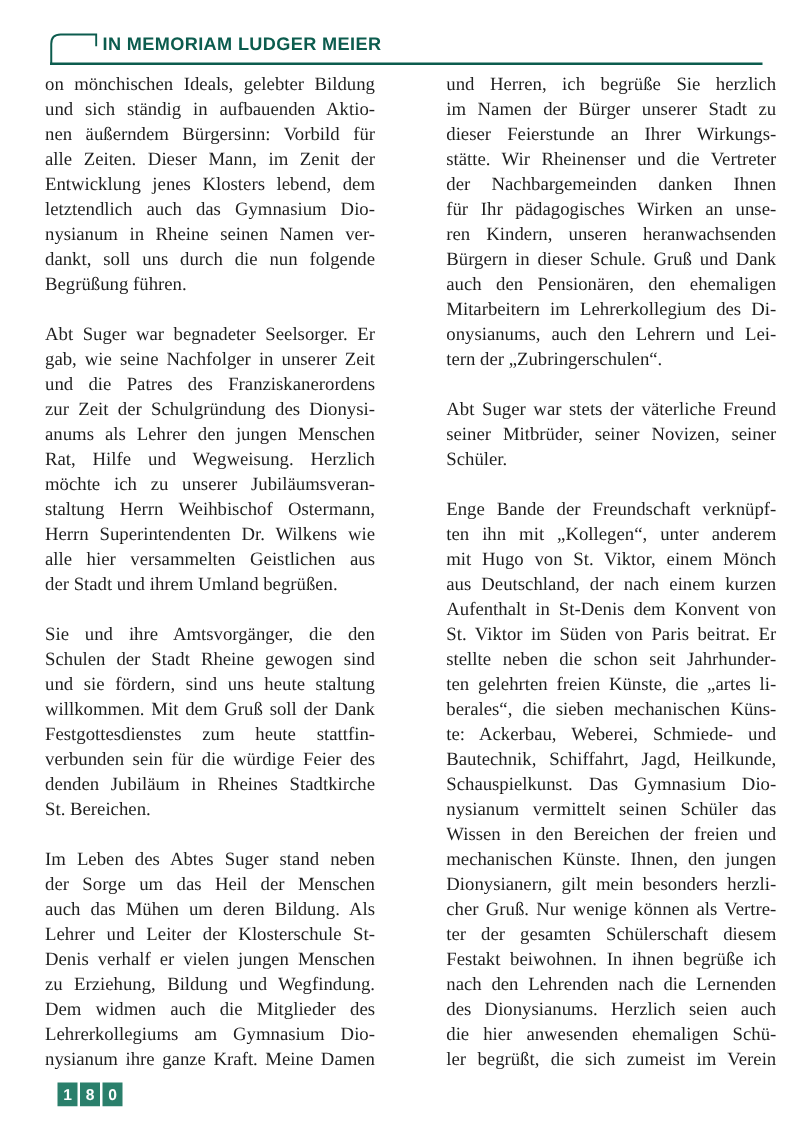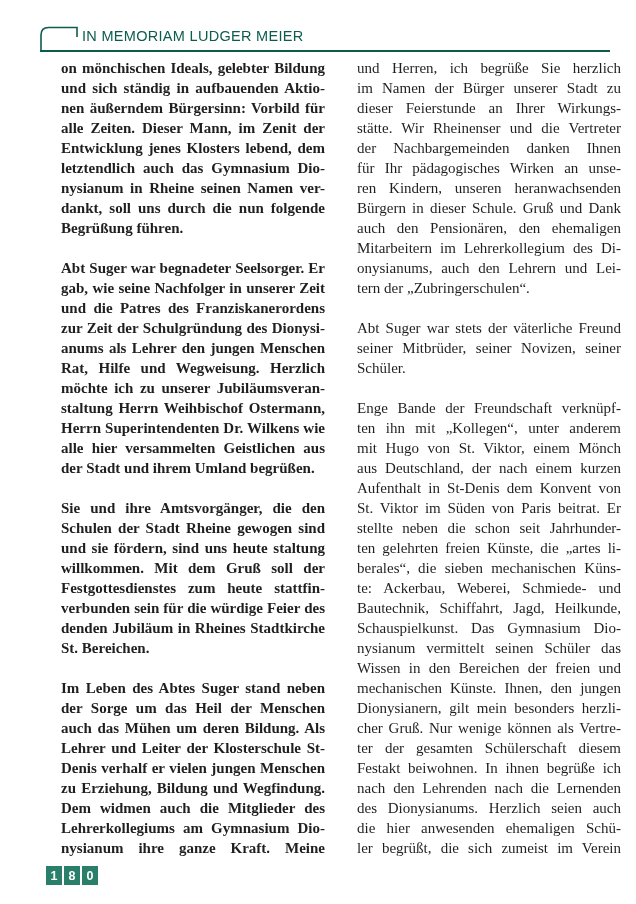--- a/index.html
+++ b/index.html
@@ -15,34 +15,34 @@
     overflow:hidden;
     font-family:"Liberation Serif", serif;
   }
   
   .tab-icon{
     position:absolute;left:40px;top:26px;width:38px;height:26px;
   }
   .page-title{
     position:absolute;left:82px;top:28px;
     font-family:"Liberation Sans", sans-serif;
-    font-weight:normal;font-size:14.5px;letter-spacing:0.3px;
+    font-weight:bold;font-size:14.5px;letter-spacing:0.3px;
     color:var(--accent);
     white-space:nowrap;
   }
   .header-rule{
     position:absolute;left:40px;top:50px;width:570px;height:2px;
     background:var(--accent);
   }
   
   .col{
     position:absolute;top:58px;width:264px;
     font-size:15px;line-height:20px;color:var(--text);
   }
-  .col-left{left:61px;font-weight:bold;}
+  .col-left{left:36px;}
   .col-right{left:357px;}
   .paragraph{margin:0 0 20px 0;}
   .paragraph:last-child{margin-bottom:0;}
   .line{
     height:20px;
     text-align:justify;
     text-align-last:justify;
     white-space:normal;
     overflow:hidden;
   }

